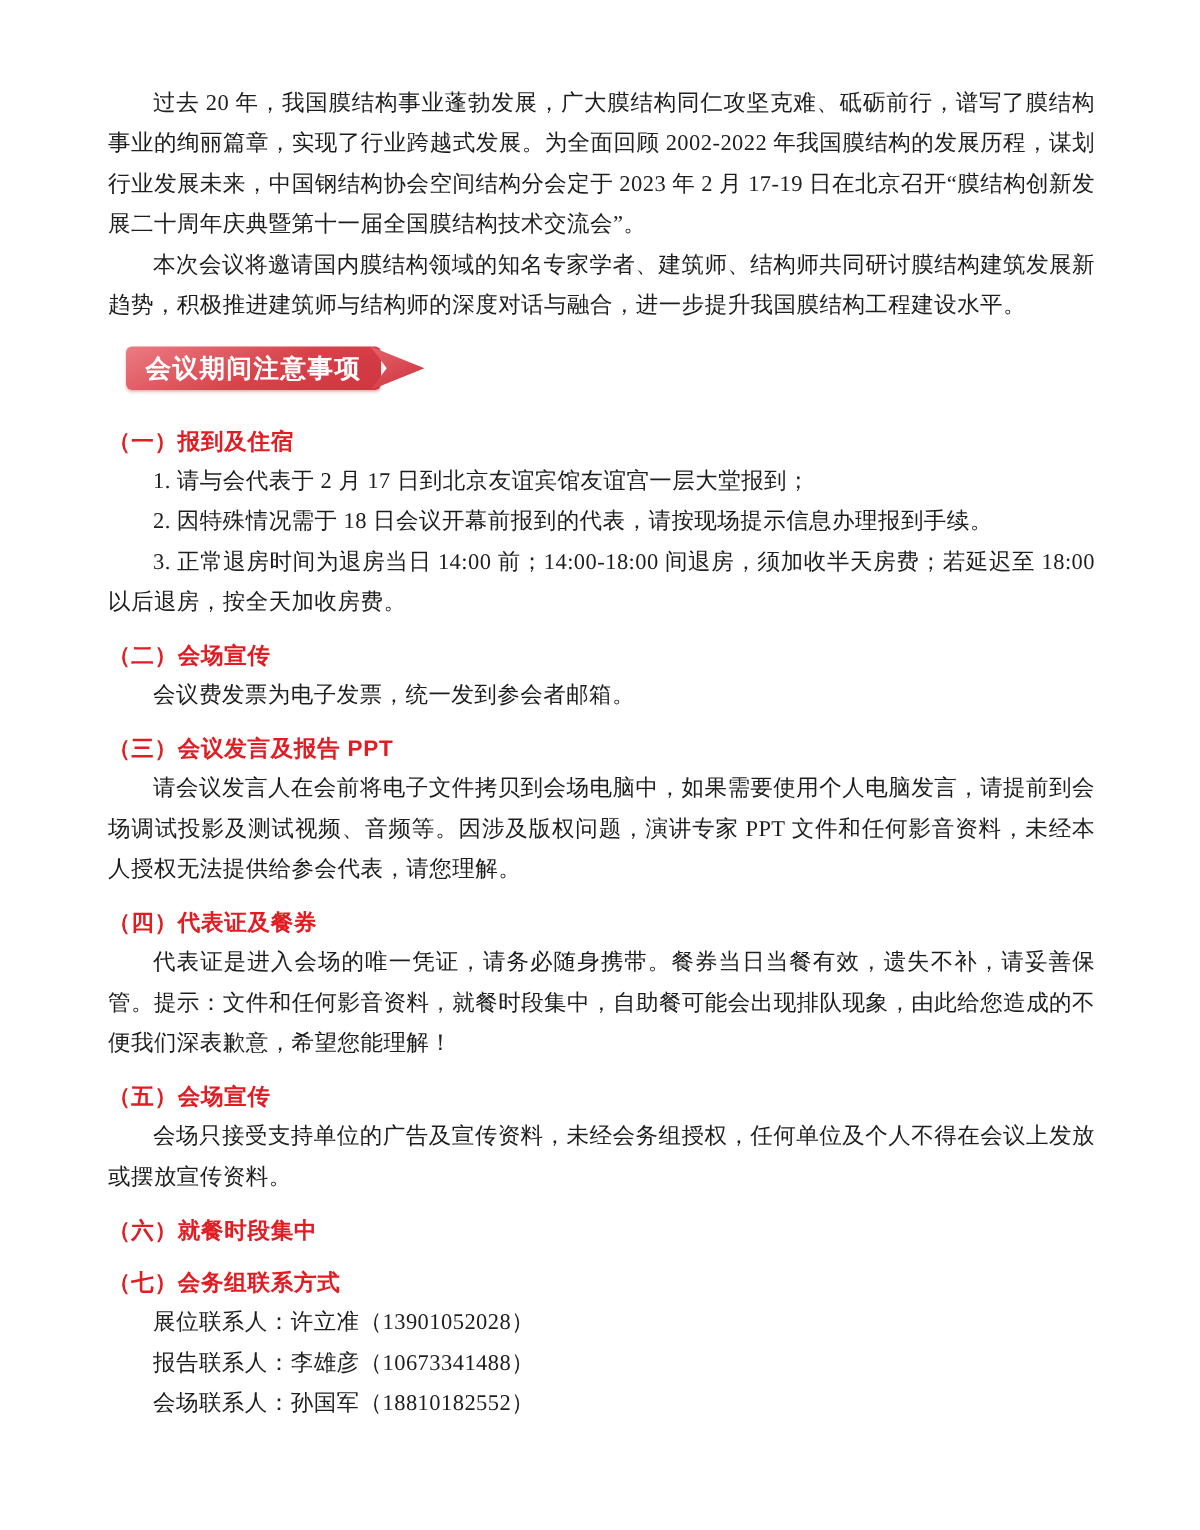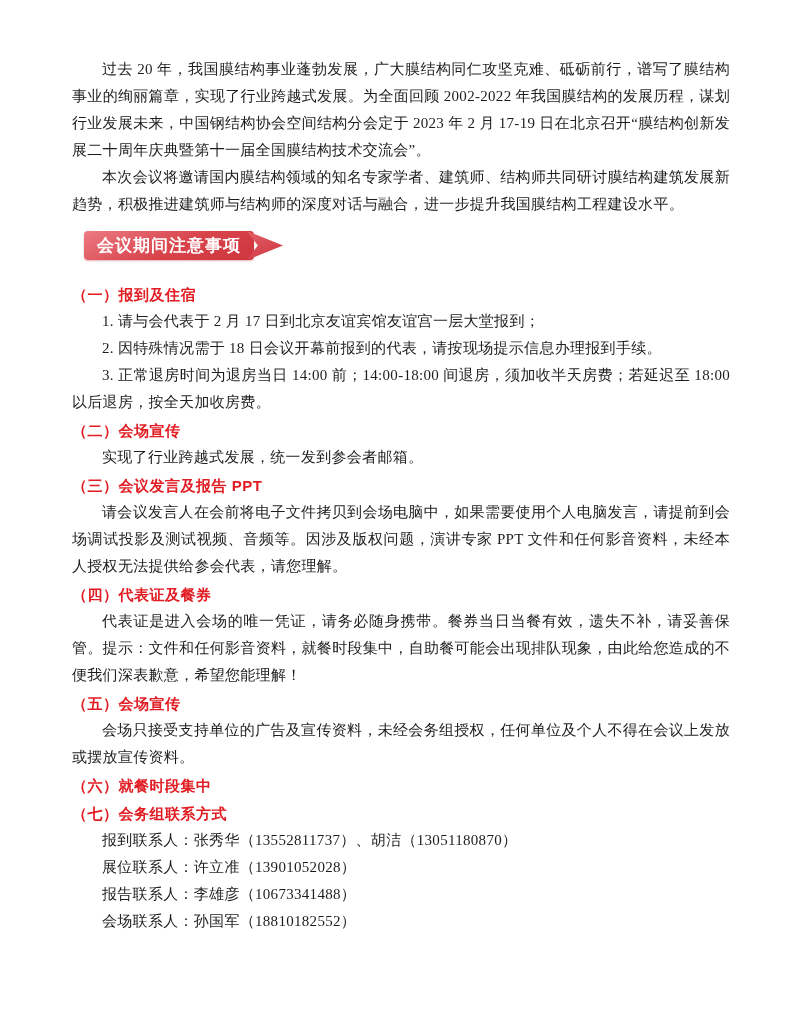--- a/index.html
+++ b/index.html
@@ -22,21 +22,21 @@
     text-indent: 2em;
     color: #1d1d1d;
     letter-spacing: 0.3px;
   }
   .sec-title {
     font-family: "Liberation Sans", "DejaVu Sans", sans-serif;
     font-size: 15px;
     font-weight: bold;
     line-height: 27px;
     color: #e11d23;
-    margin-top: 1px;
+    margin-top: 8px;
     letter-spacing: 0.5px;
   }
   .banner {
     display: flex;
     align-items: center;
     margin: 13px 0 21px 12px;
     height: 29px;
   }
   .banner-body {
     height: 29px;
@@ -75,21 +75,21 @@
 
   <section>
     <h3 class="sec-title">（一）报到及住宿</h3>
     <p class="body-p">1. 请与会代表于 2 月 17 日到北京友谊宾馆友谊宫一层大堂报到；</p>
     <p class="body-p">2. 因特殊情况需于 18 日会议开幕前报到的代表，请按现场提示信息办理报到手续。</p>
     <p class="body-p">3. 正常退房时间为退房当日 14:00 前；14:00-18:00 间退房，须加收半天房费；若延迟至 18:00 以后退房，按全天加收房费。</p>
   </section>
 
   <section>
     <h3 class="sec-title">（二）会场宣传</h3>
-    <p class="body-p">实现了行业跨越式发展，统一发到参会者邮箱。</p>
+    <p class="body-p">会议费发票为电子发票，统一发到参会者邮箱。</p>
   </section>
 
   <section>
     <h3 class="sec-title">（三）会议发言及报告 PPT</h3>
     <p class="body-p">请会议发言人在会前将电子文件拷贝到会场电脑中，如果需要使用个人电脑发言，请提前到会场调试投影及测试视频、音频等。因涉及版权问题，演讲专家 PPT 文件和任何影音资料，未经本人授权无法提供给参会代表，请您理解。</p>
   </section>
 
   <section>
     <h3 class="sec-title">（四）代表证及餐券</h3>
     <p class="body-p">代表证是进入会场的唯一凭证，请务必随身携带。餐券当日当餐有效，遗失不补，请妥善保管。提示：文件和任何影音资料，就餐时段集中，自助餐可能会出现排队现象，由此给您造成的不便我们深表歉意，希望您能理解！</p>
@@ -99,19 +99,18 @@
     <h3 class="sec-title">（五）会场宣传</h3>
     <p class="body-p">会场只接受支持单位的广告及宣传资料，未经会务组授权，任何单位及个人不得在会议上发放或摆放宣传资料。</p>
   </section>
 
   <section>
     <h3 class="sec-title">（六）就餐时段集中</h3>
   </section>
 
   <section>
     <h3 class="sec-title">（七）会务组联系方式</h3>
-    <p class="body-p">报到联系人：张秀华（13552811737）、胡洁（13051180870）</p>
     <p class="body-p">展位联系人：许立准（13901052028）</p>
     <p class="body-p">报告联系人：李雄彦（10673341488）</p>
     <p class="body-p">会场联系人：孙国军（18810182552）</p>
   </section>
 
 </div>
 
 </body></html>

